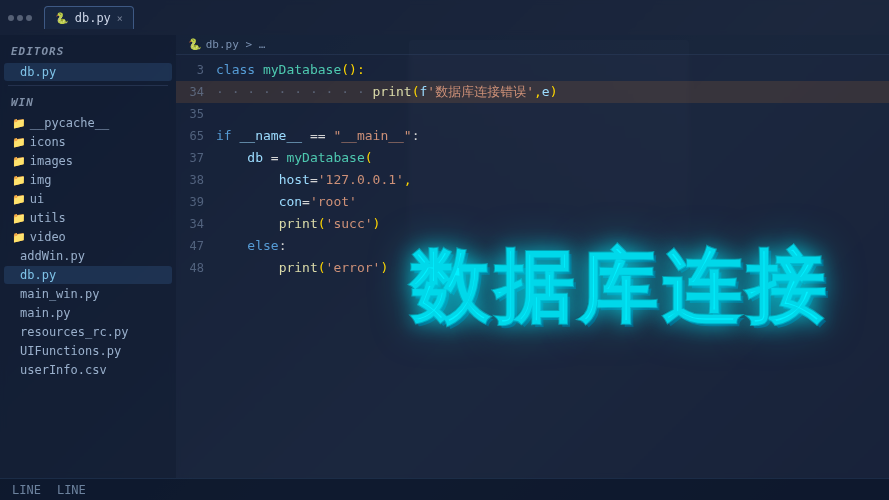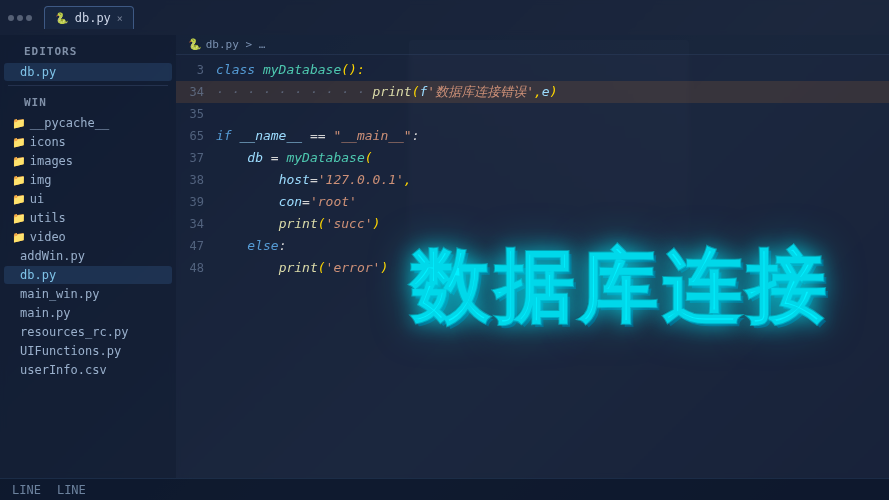--- a/index.html
+++ b/index.html
@@ -122,22 +122,23 @@
       flex-shrink: 0;
       overflow: hidden;
       padding-top: 4px;
     }
 
     .sidebar-section-title {
       color: #8090a8;
       font-size: 11px;
       font-weight: bold;
       letter-spacing: 1px;
-      padding: 6px 12px 4px 24px;
+      padding: 6px 12px 4px 11px;
       text-transform: uppercase;
+      font-style: italic;
     }
 
     .sidebar-item {
       padding: 2px 8px 2px 16px;
       color: #9ab0cc;
       font-size: 12px;
       cursor: pointer;
       white-space: nowrap;
       overflow: hidden;
       text-overflow: ellipsis;
@@ -217,21 +218,20 @@
       color: rgba(120, 140, 170, 0.6);
       font-size: 12px;
       flex-shrink: 0;
       user-select: none;
     }
 
     .line-content {
       flex: 1;
       color: #c8d8f0;
       white-space: pre;
-      font-style: italic;
     }
 
     
     .kw { color: #569cd6; }
     .fn { color: #dcdcaa; }
     .cls { color: #4ec9b0; }
     .str { color: #ce9178; }
     .op { color: #d4d4d4; }
     .builtin { color: #9cdcfe; }
     .punc { color: #ffd700; }

